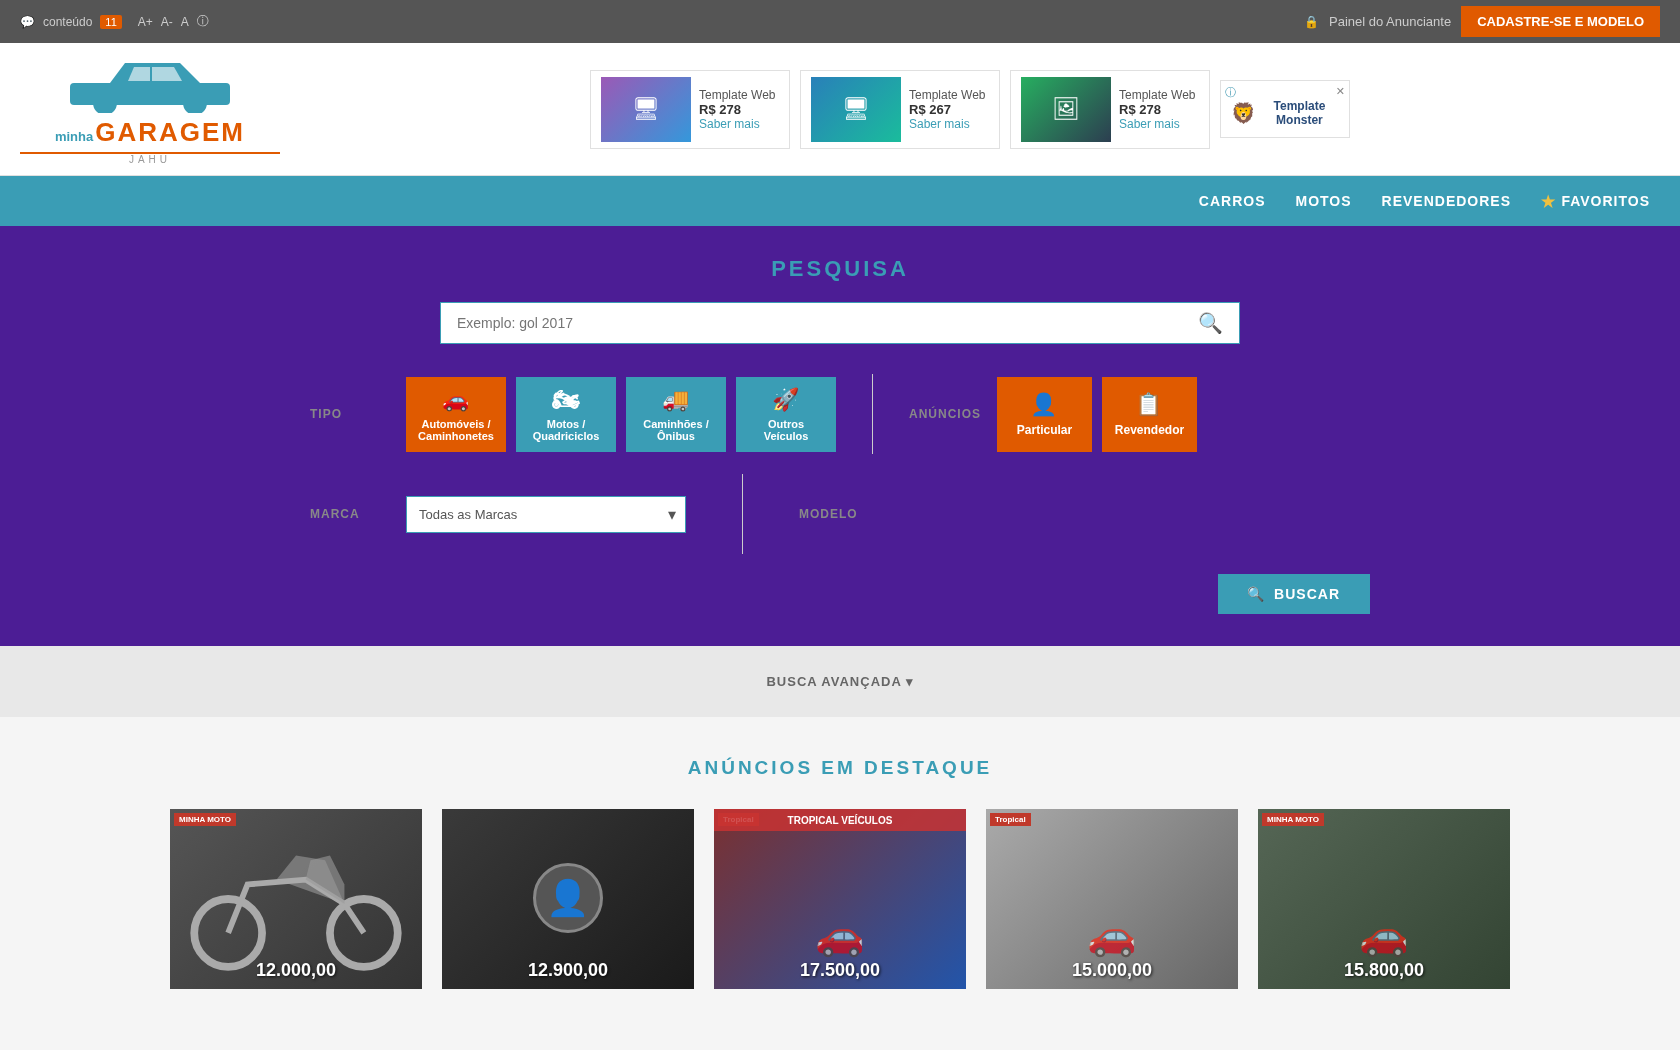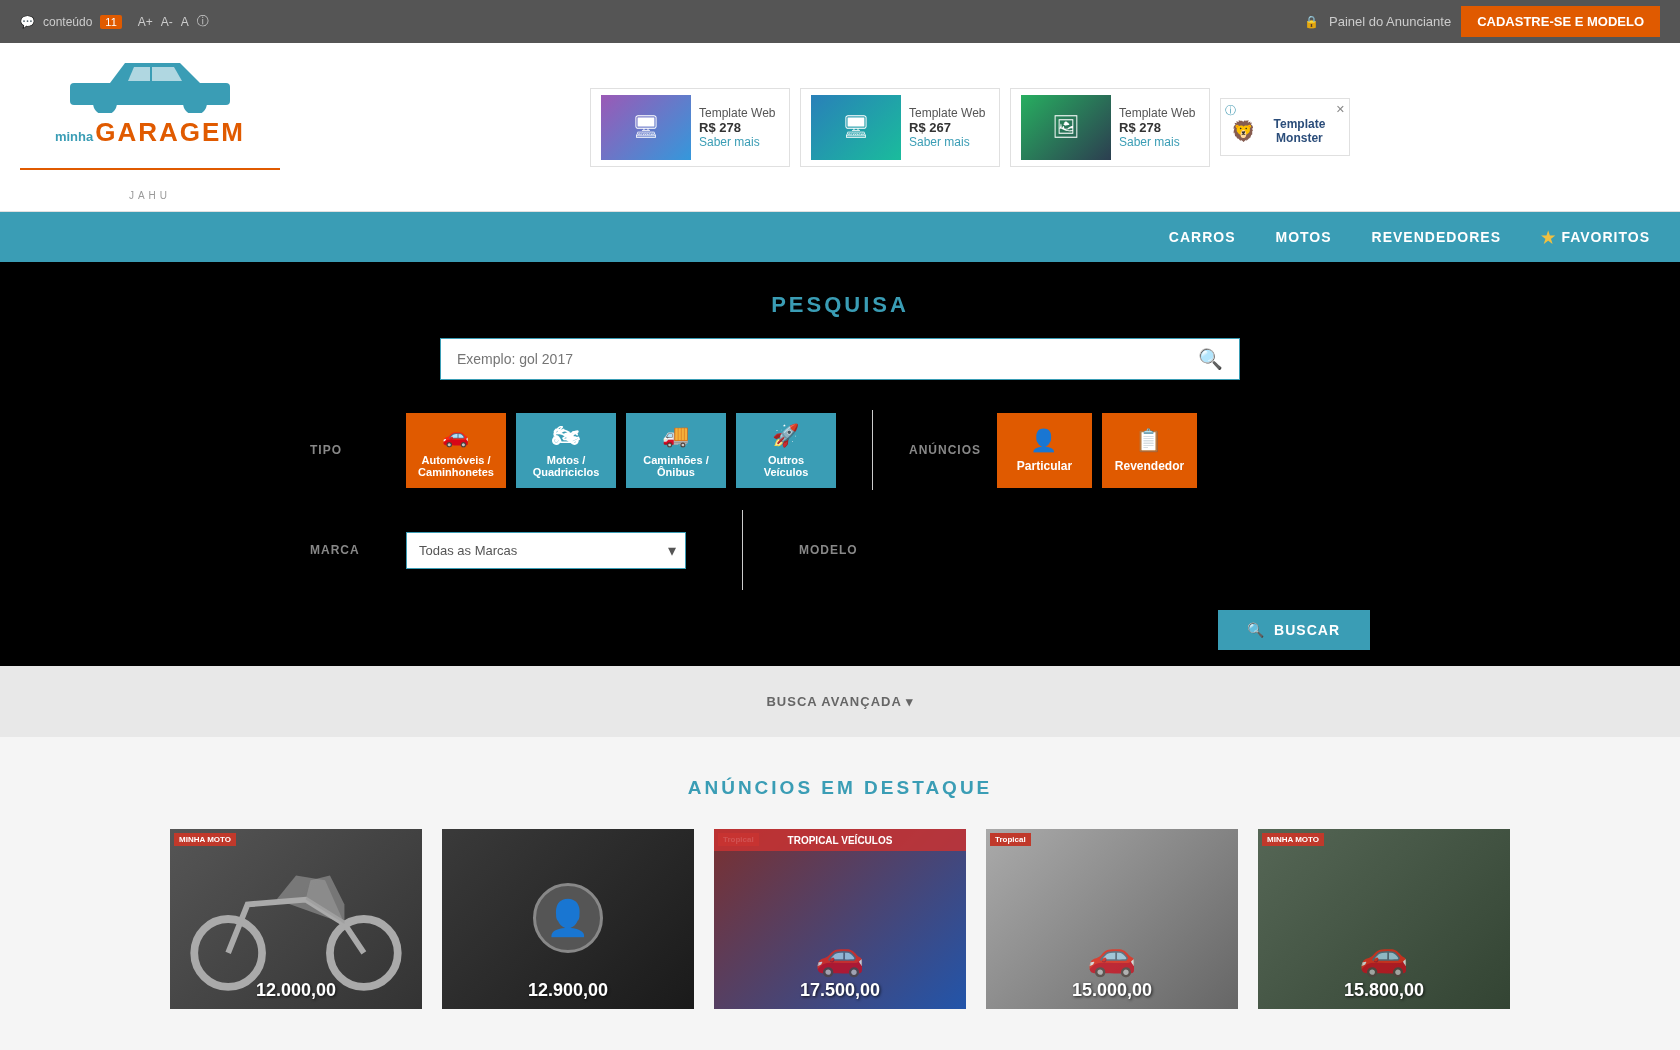--- a/index.html
+++ b/index.html
@@ -89,39 +89,39 @@
     .tm-icon { color: #4a9db5; font-size: 20px; }
 
     
     .main-nav {
       background: #3a9db5;
       display: flex;
       justify-content: flex-end;
       align-items: center;
       padding: 0 30px;
       height: 50px;
-      gap: 40px;
+      gap: 30px;
     }
     .nav-item {
       color: #fff;
       font-size: 14px;
       font-weight: bold;
       letter-spacing: 1px;
       cursor: pointer;
       text-transform: uppercase;
       display: flex;
       align-items: center;
       gap: 5px;
     }
     .nav-item .star { color: #f0c040; font-size: 16px; }
 
     
     .search-section {
-      background: #000000;
-      padding: 30px 20px 16px;
+      background: #4c1d95;
+      padding: 30px 20px 32px;
     }
     .search-title {
       text-align: center;
       font-size: 22px;
       font-weight: bold;
       color: #3a9db5;
       letter-spacing: 3px;
       margin-bottom: 20px;
     }
     .search-bar {
@@ -362,21 +362,21 @@
 
         <g fill="#fff" opacity="0.6">
           <path d="M78 28 L84 14 L100 14 L100 28 Z"></path>
           <path d="M102 28 L102 14 L124 14 L132 28 Z"></path>
         </g>
       </svg>
       <div style="display:flex;align-items:baseline;gap:2px;justify-content:center;">
         <span style="font-size:13px;color:#3a9db5;font-weight:bold;">minha</span>
         <span style="font-size:26px;font-weight:900;color:#e05a00;letter-spacing:2px;">GARAGEM</span>
       </div>
-      <div style="font-size:10px;color:#999;letter-spacing:4px;text-align:center;border-top:2px solid #e05a00;margin-top:20px;padding-top:20px;">JAHU</div>
+      <div style="font-size:10px;color:#999;letter-spacing:4px;text-align:center;border-top:2px solid #e05a00;margin-top:4px;padding-top:0;">JAHU</div>
     </div>
   </div>
 
   <div class="ad-banners">
     <div class="ad-item">
       <div class="ad-thumb">
         <div style="width:100%;height:100%;background:linear-gradient(135deg,#9b59b6,#3498db);display:flex;align-items:center;justify-content:center;font-size:22px;color:#fff;">🖥</div>
       </div>
       <div class="ad-info">
         <div class="ad-title">Template Web</div>

